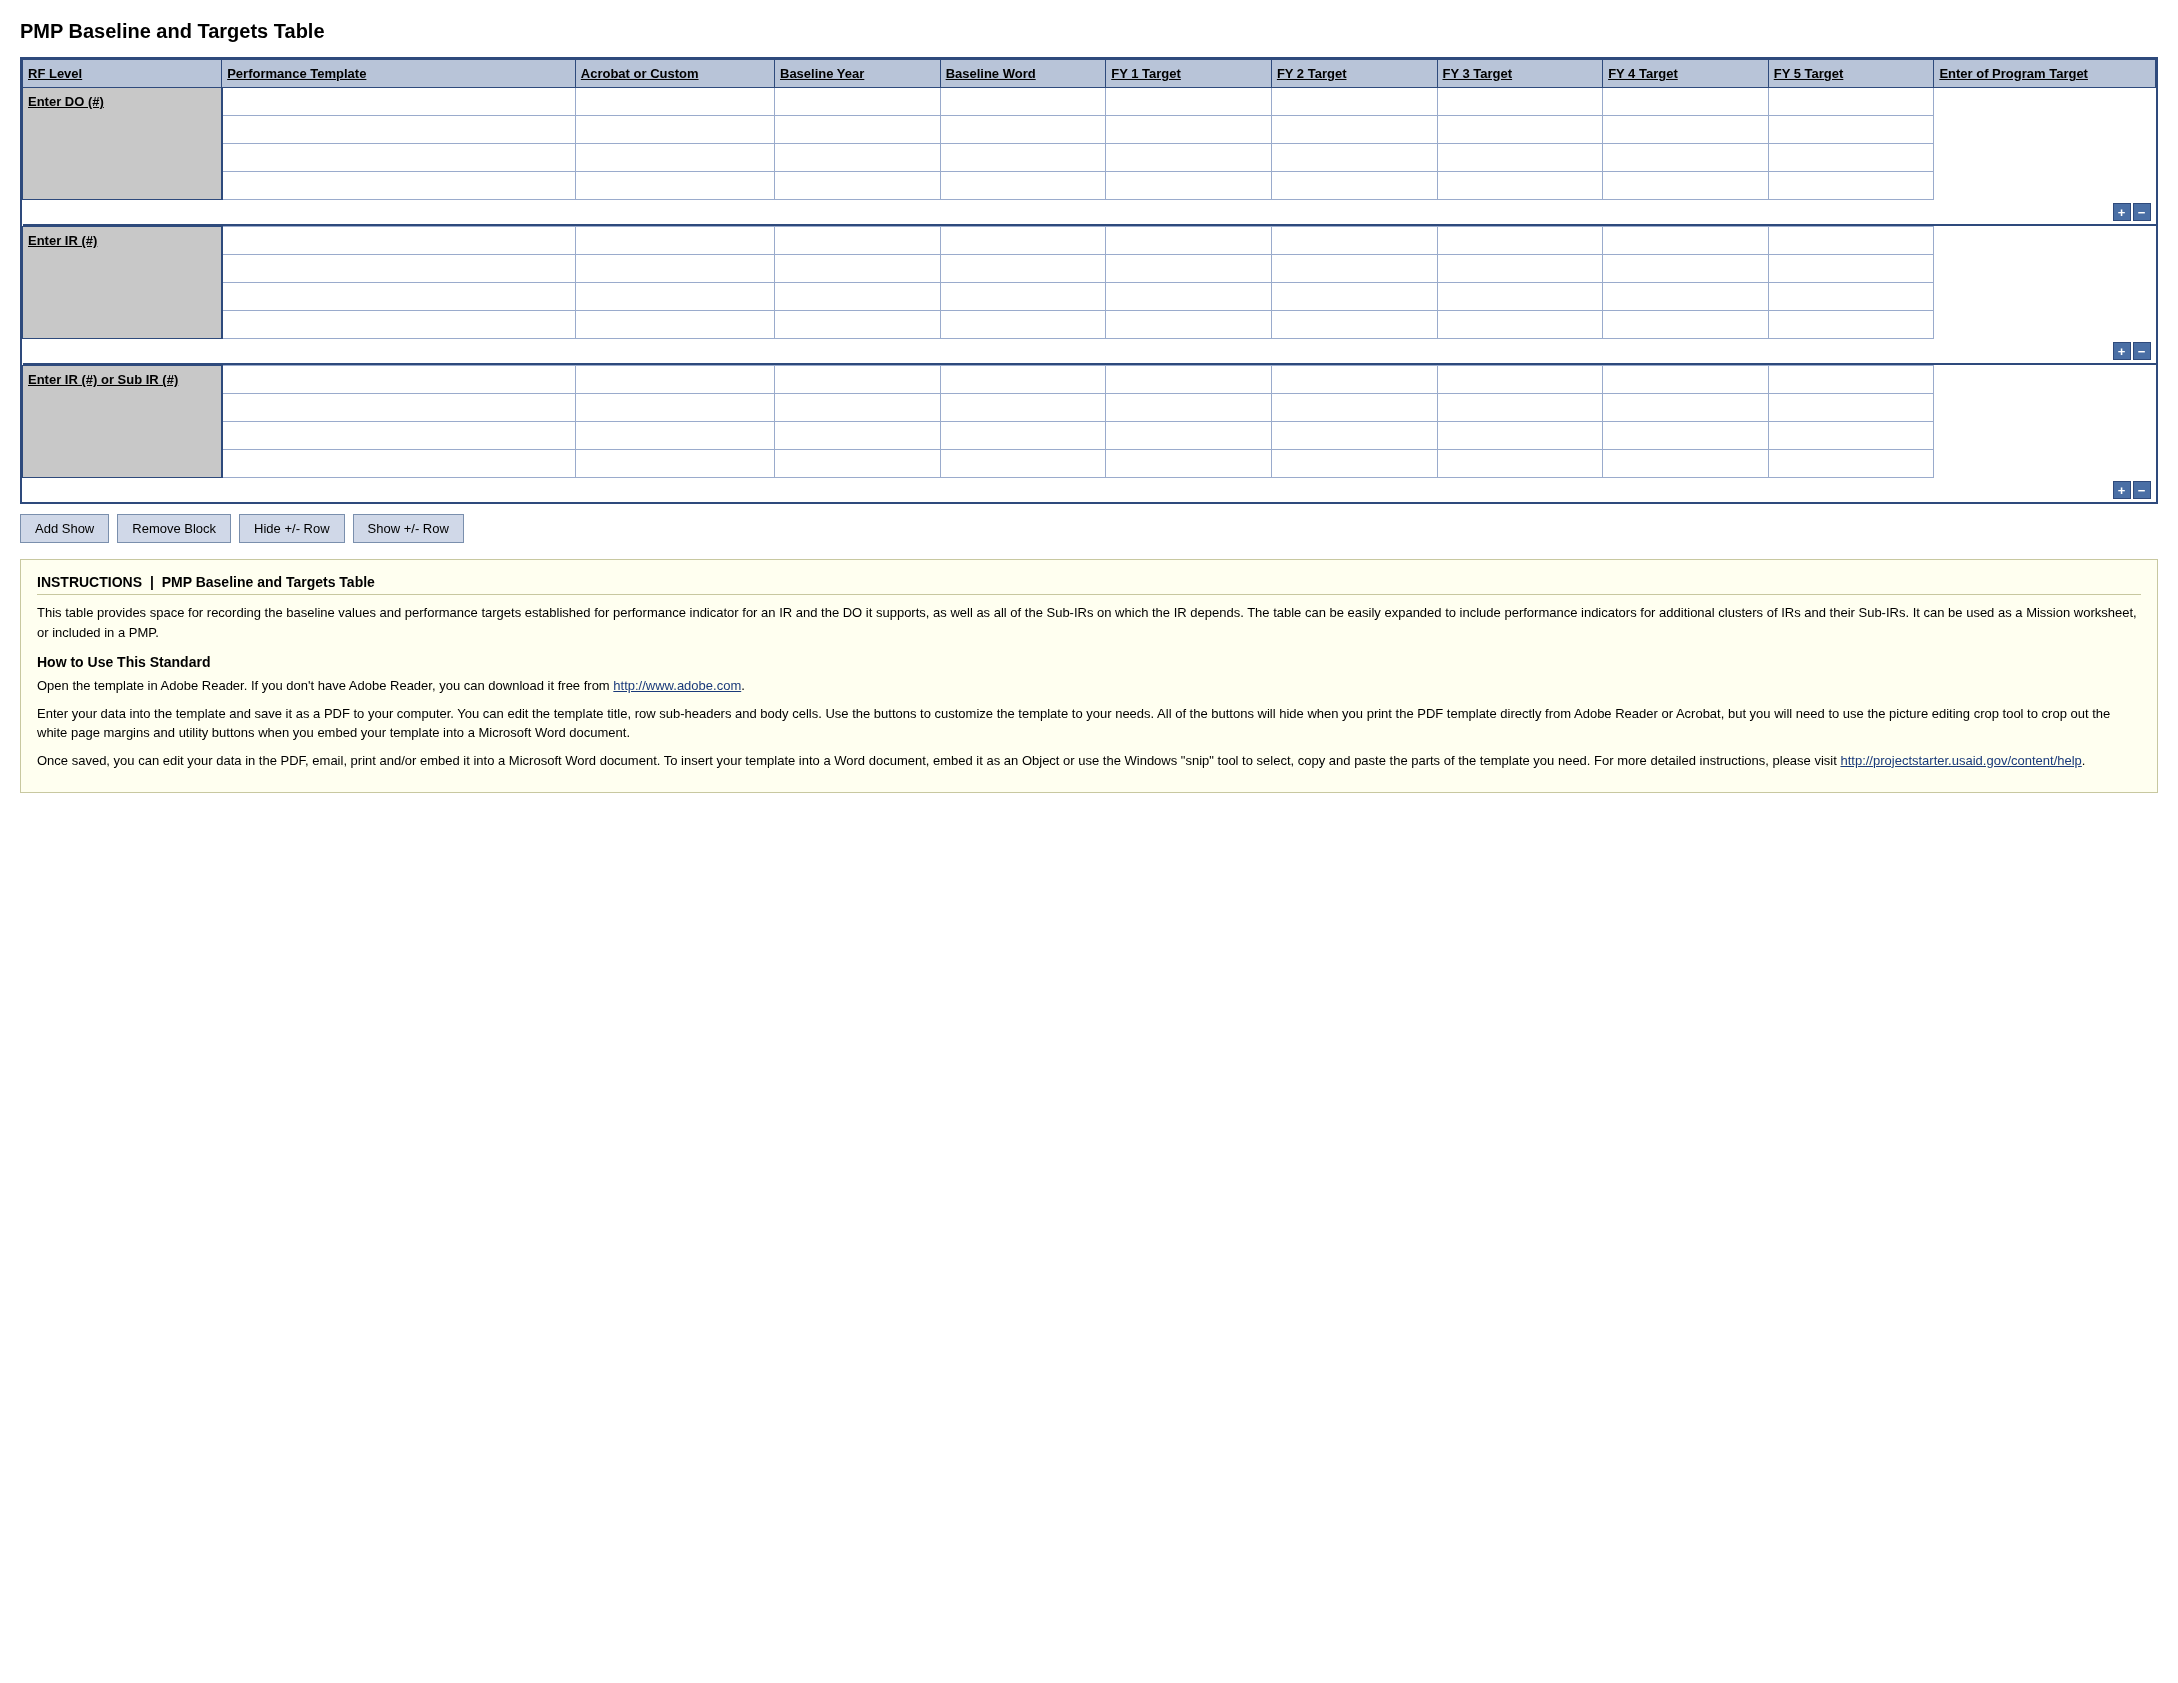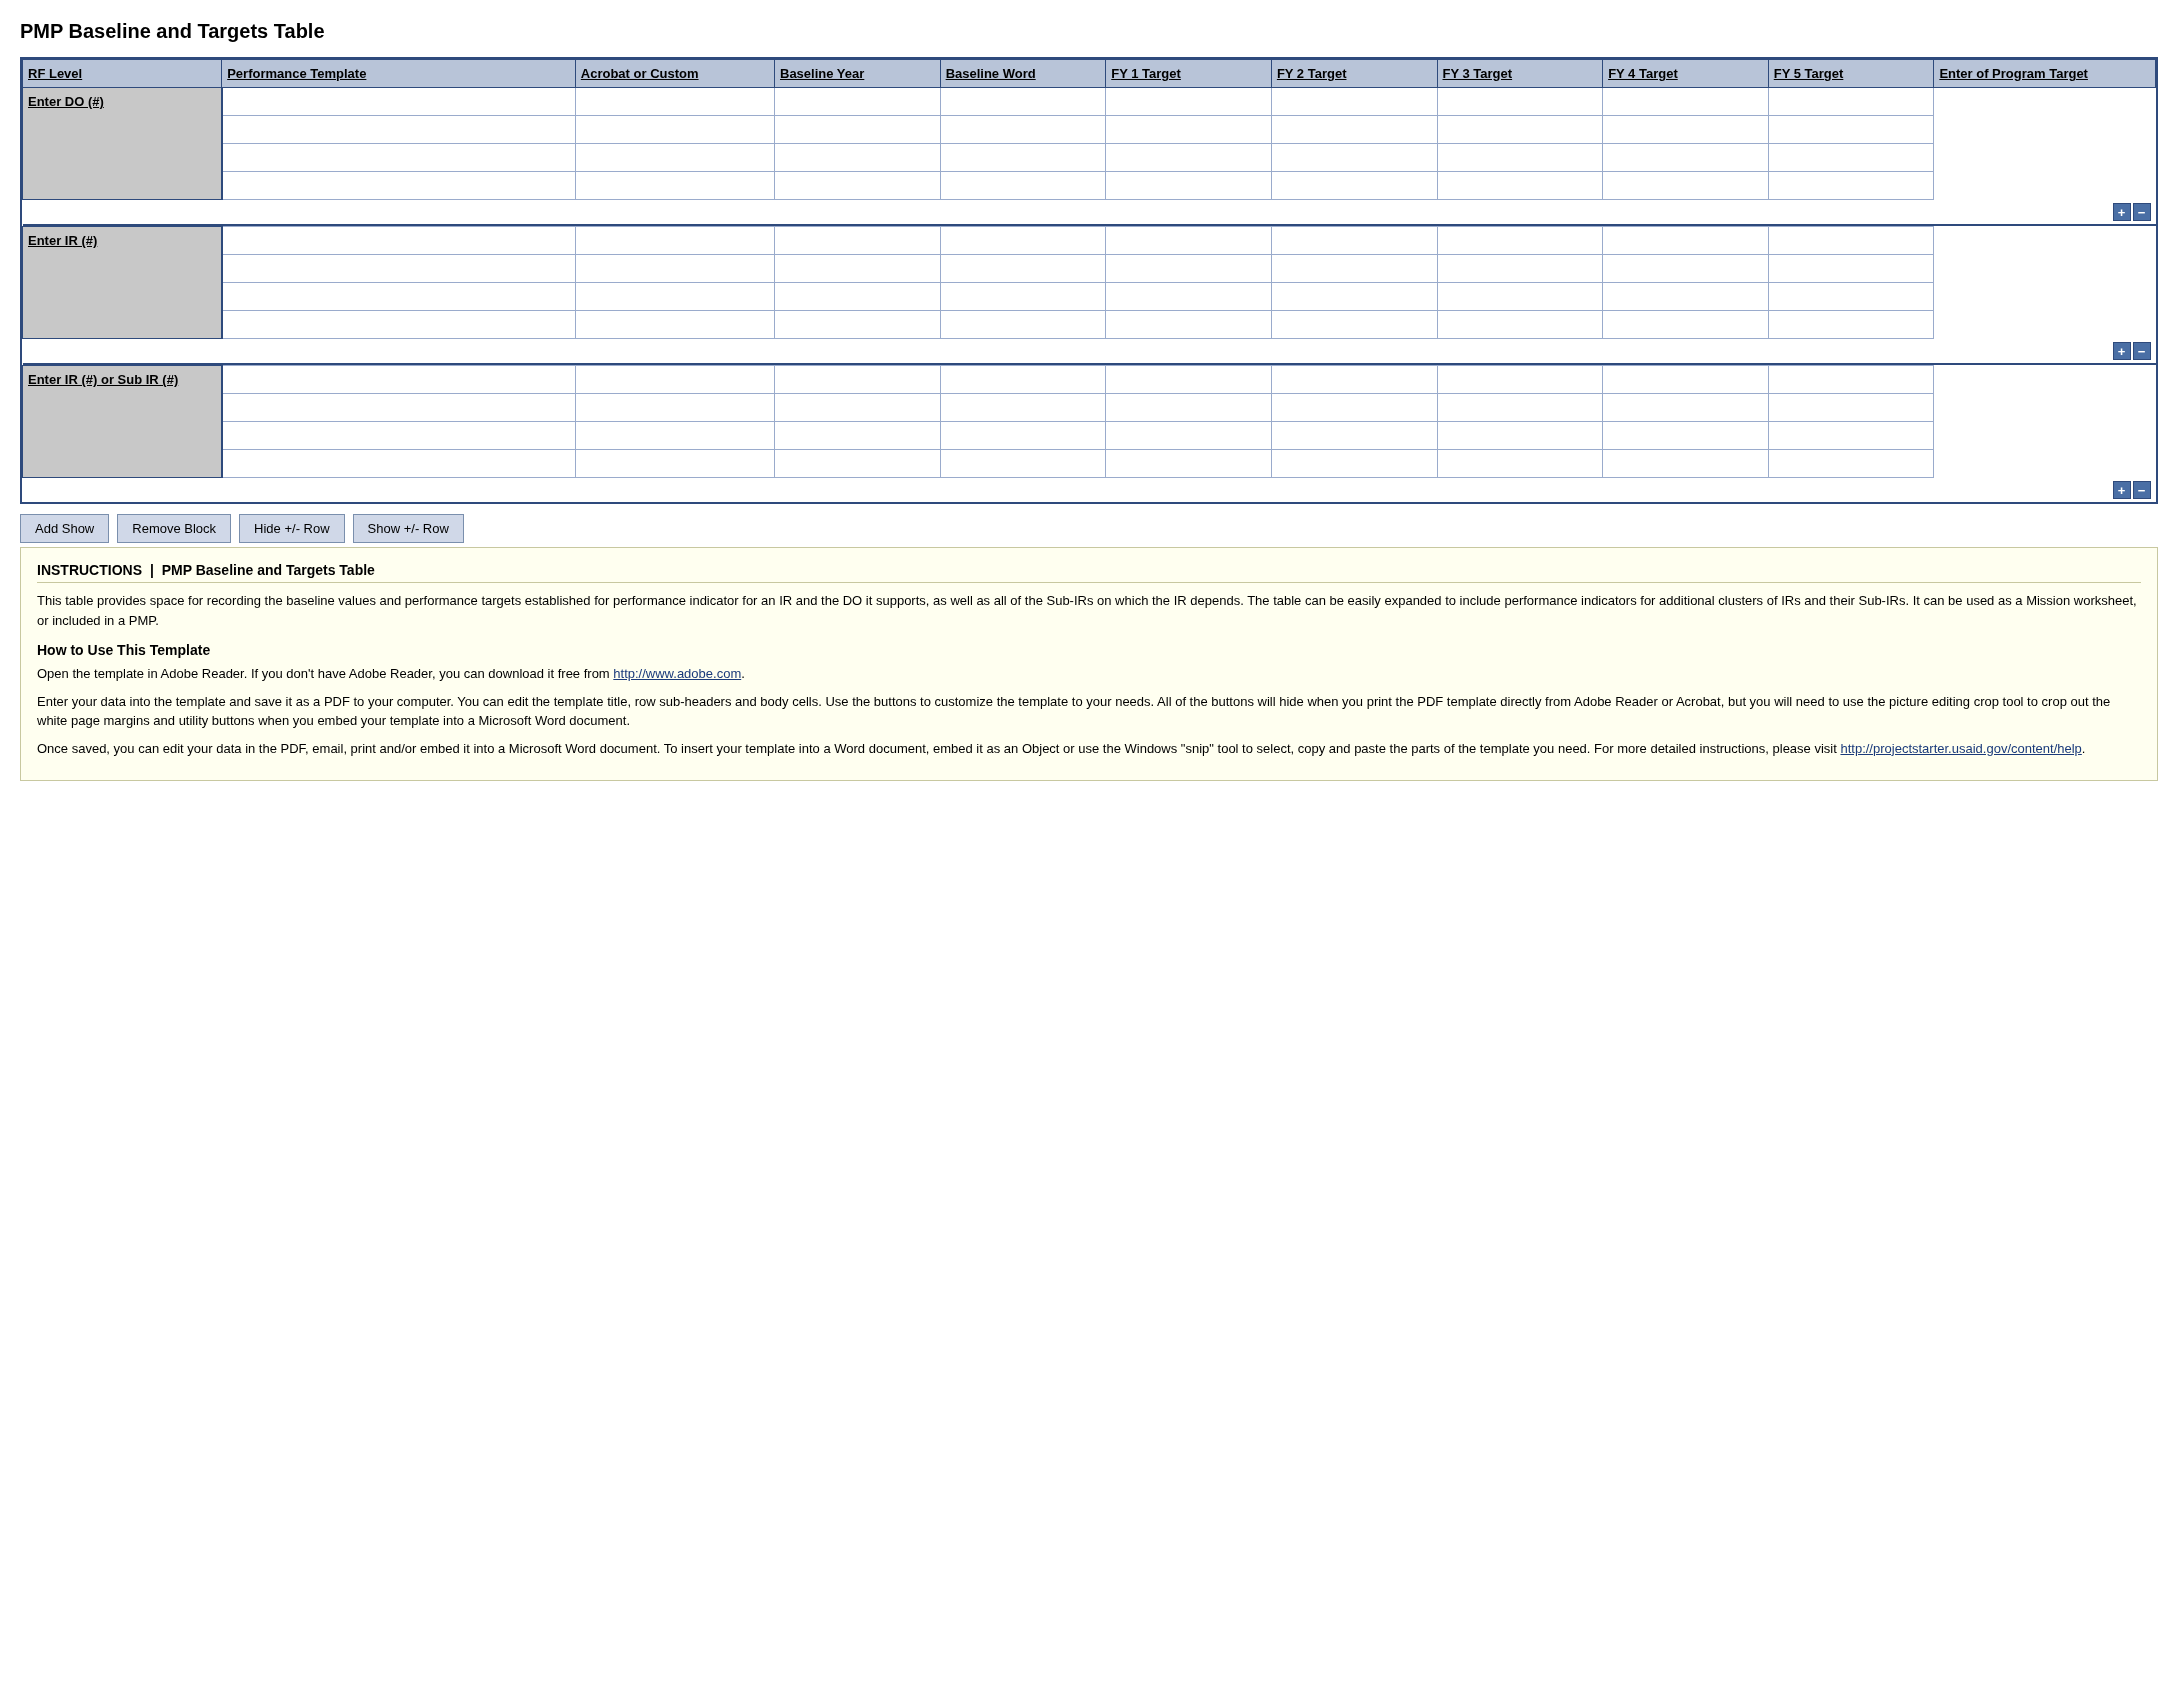--- a/index.html
+++ b/index.html
@@ -99,21 +99,21 @@
     }
     .toolbar button {
       padding: 6px 14px;
       background: #d0d8e8;
       border: 1px solid #7a8fad;
       font-size: 13px;
       cursor: pointer;
       color: #000;
     }
     .instructions-box {
-      margin-top: 4px;
+      margin-top: 16px;
       border: 1px solid #c8c8a0;
       background: #fffff0;
       padding: 14px 16px;
     }
     .instructions-title {
       font-weight: bold;
       font-size: 14px;
       color: #1a3a7a;
       margin-bottom: 8px;
       border-bottom: 1px solid #c8c8a0;
@@ -322,21 +322,21 @@
   <button>Remove Block</button>
   <button>Hide +/- Row</button>
   <button>Show +/- Row</button>
 </div>
 
 <div class="instructions-box">
   <div class="instructions-title">
     <span>INSTRUCTIONS</span><span class="pipe"> | </span><span>PMP Baseline and Targets Table</span>
   </div>
   <p>This table provides space for recording the baseline values and performance targets established for performance indicator for an IR and the DO it supports, as well as all of the Sub-IRs on which the IR depends. The table can be easily expanded to include performance indicators for additional clusters of IRs and their Sub-IRs. It can be used as a Mission worksheet, or included in a PMP.</p>
-  <h3>How to Use This Template</h3>
+  <h3>How to Use This Standard</h3>
   <p>
     <span>Open the template in Adobe Reader. If you don't have Adobe Reader, you can download it free from </span><a href="#">http://www.adobe.com</a><span>.</span>
   </p>
   <p>Enter your data into the template and save it as a PDF to your computer. You can edit the template title, row sub-headers and body cells. Use the buttons to customize the template to your needs. All of the buttons will hide when you print the PDF template directly from Adobe Reader or Acrobat, but you will need to use the picture editing crop tool to crop out the white page margins and utility buttons when you embed your template into a Microsoft Word document.</p>
   <p>
     <span>Once saved, you can edit your data in the PDF, email, print and/or embed it into a Microsoft Word document. To insert your template into a Word document, embed it as an Object or use the Windows "snip" tool to select, copy and paste the parts of the template you need. For more detailed instructions, please visit </span><a href="#">http://projectstarter.usaid.gov/content/help</a><span>.</span>
   </p>
 </div>
 
 

